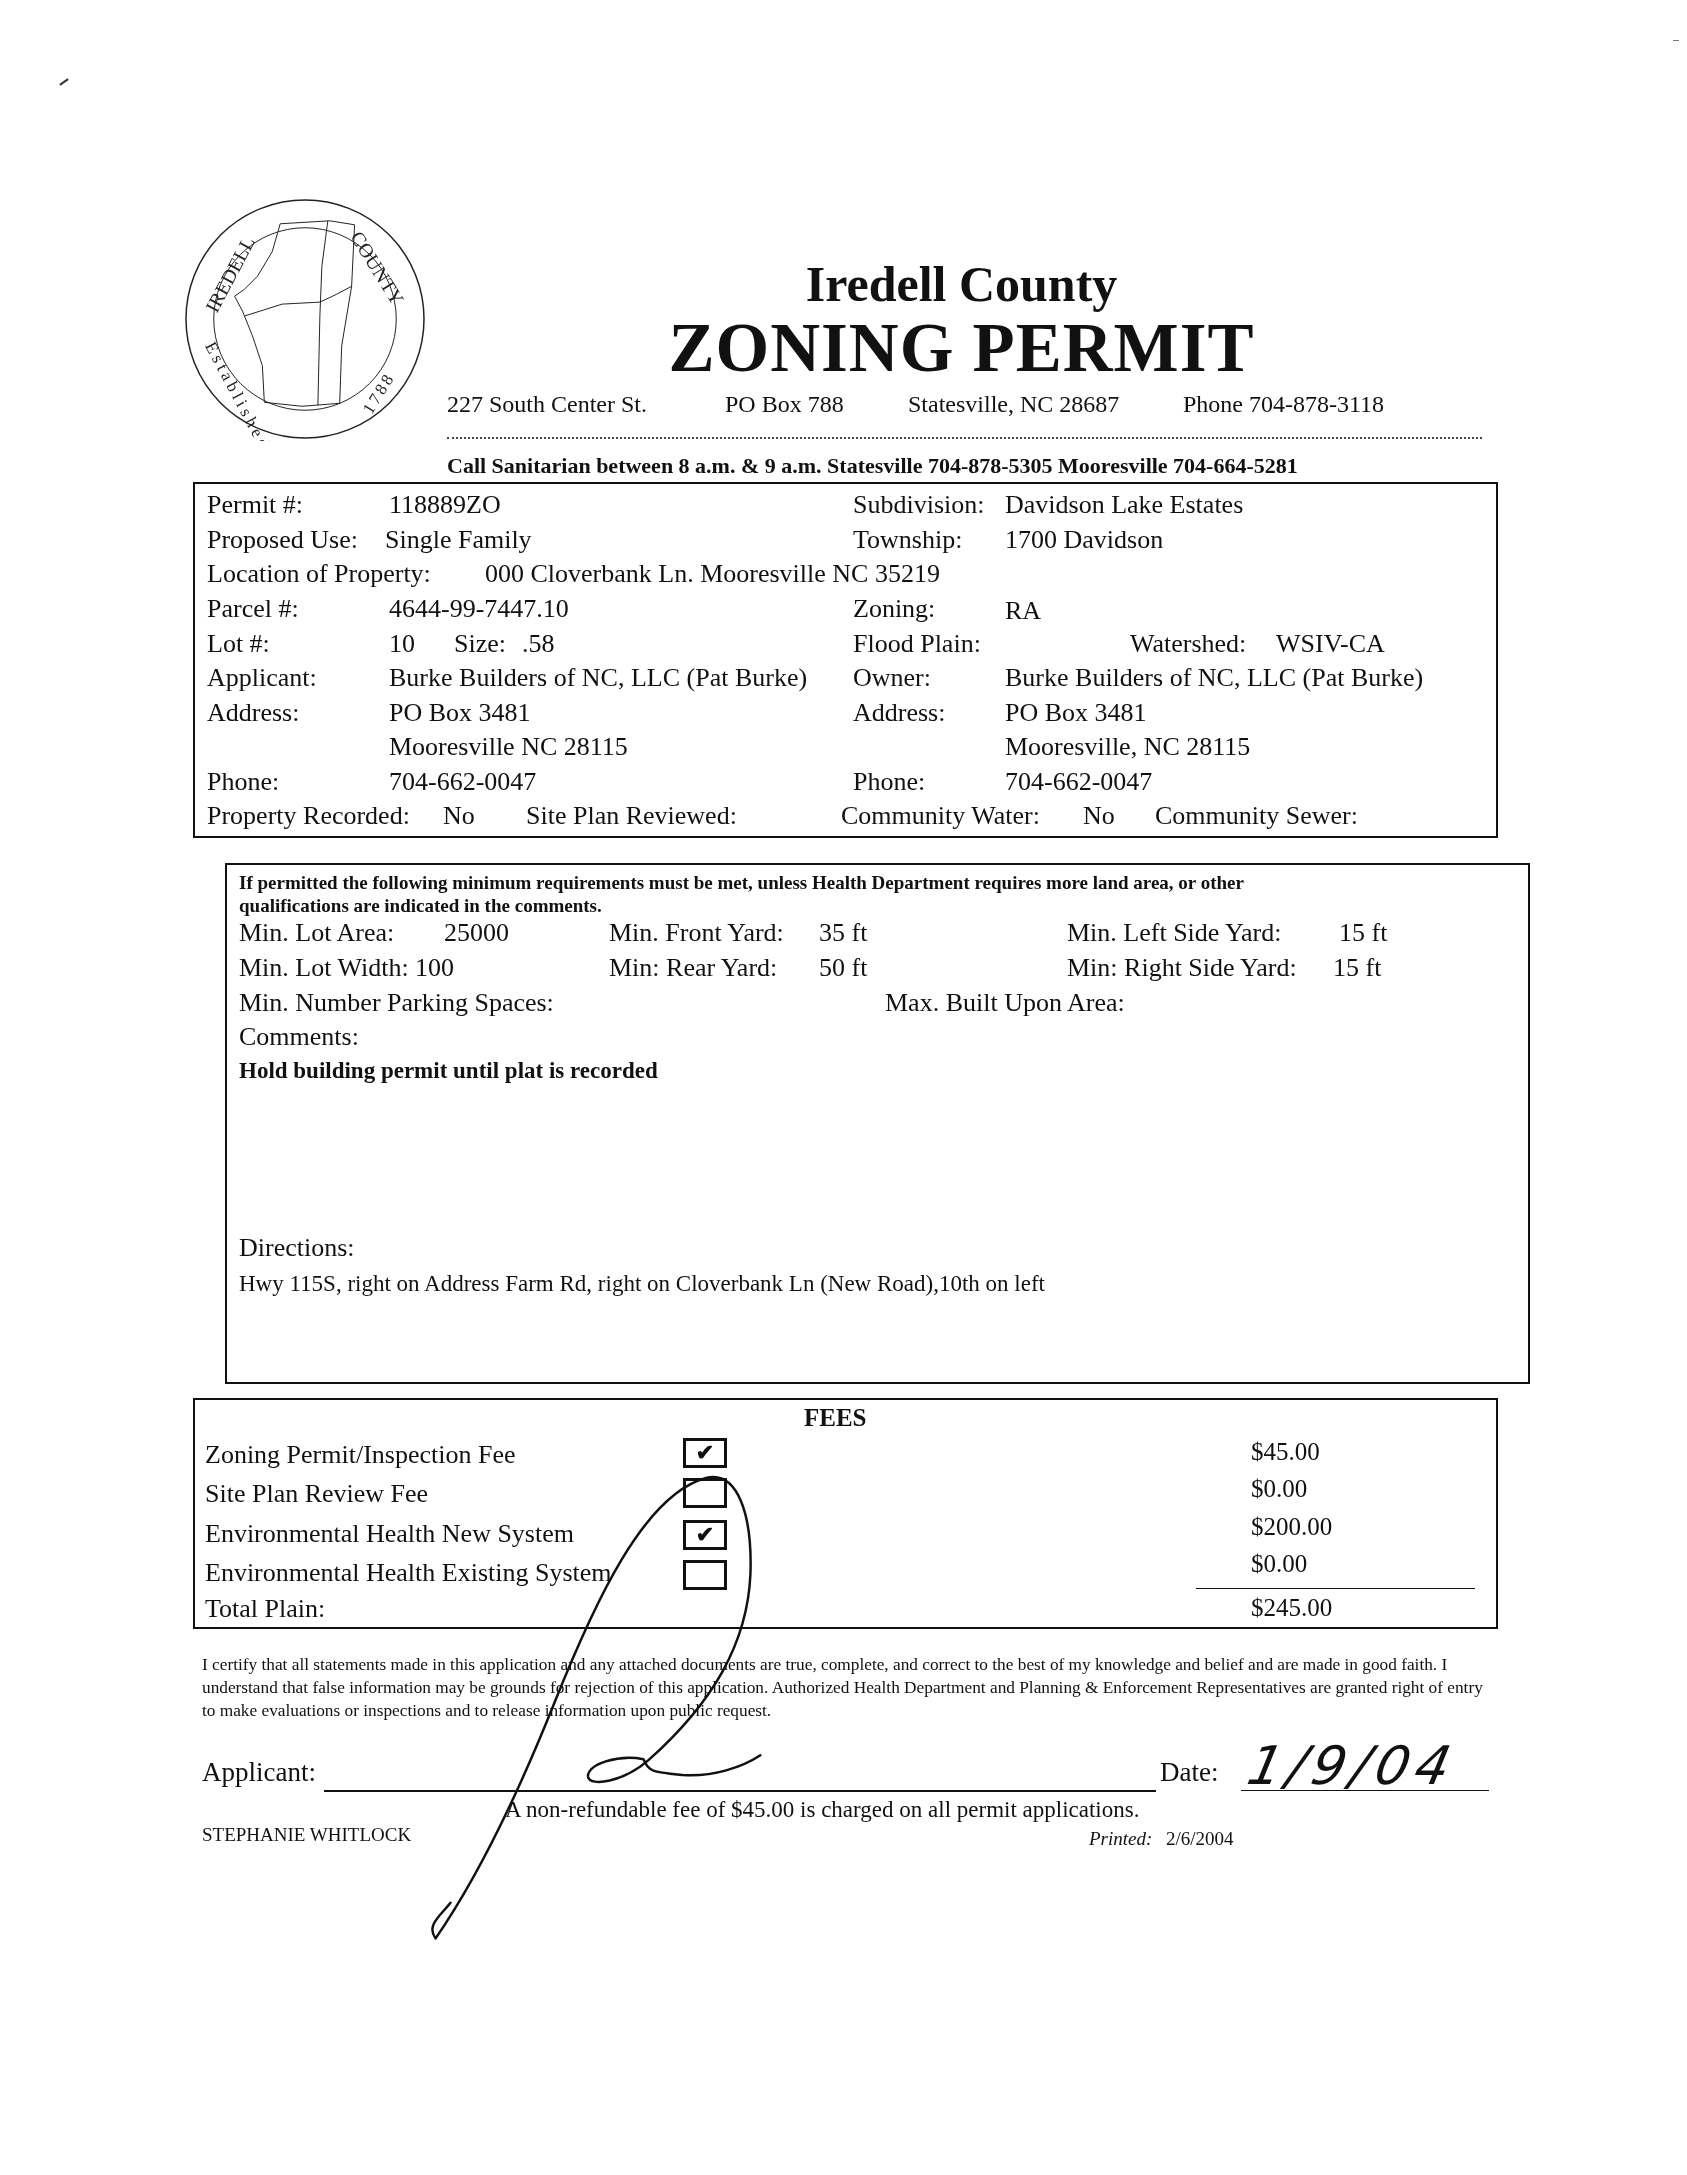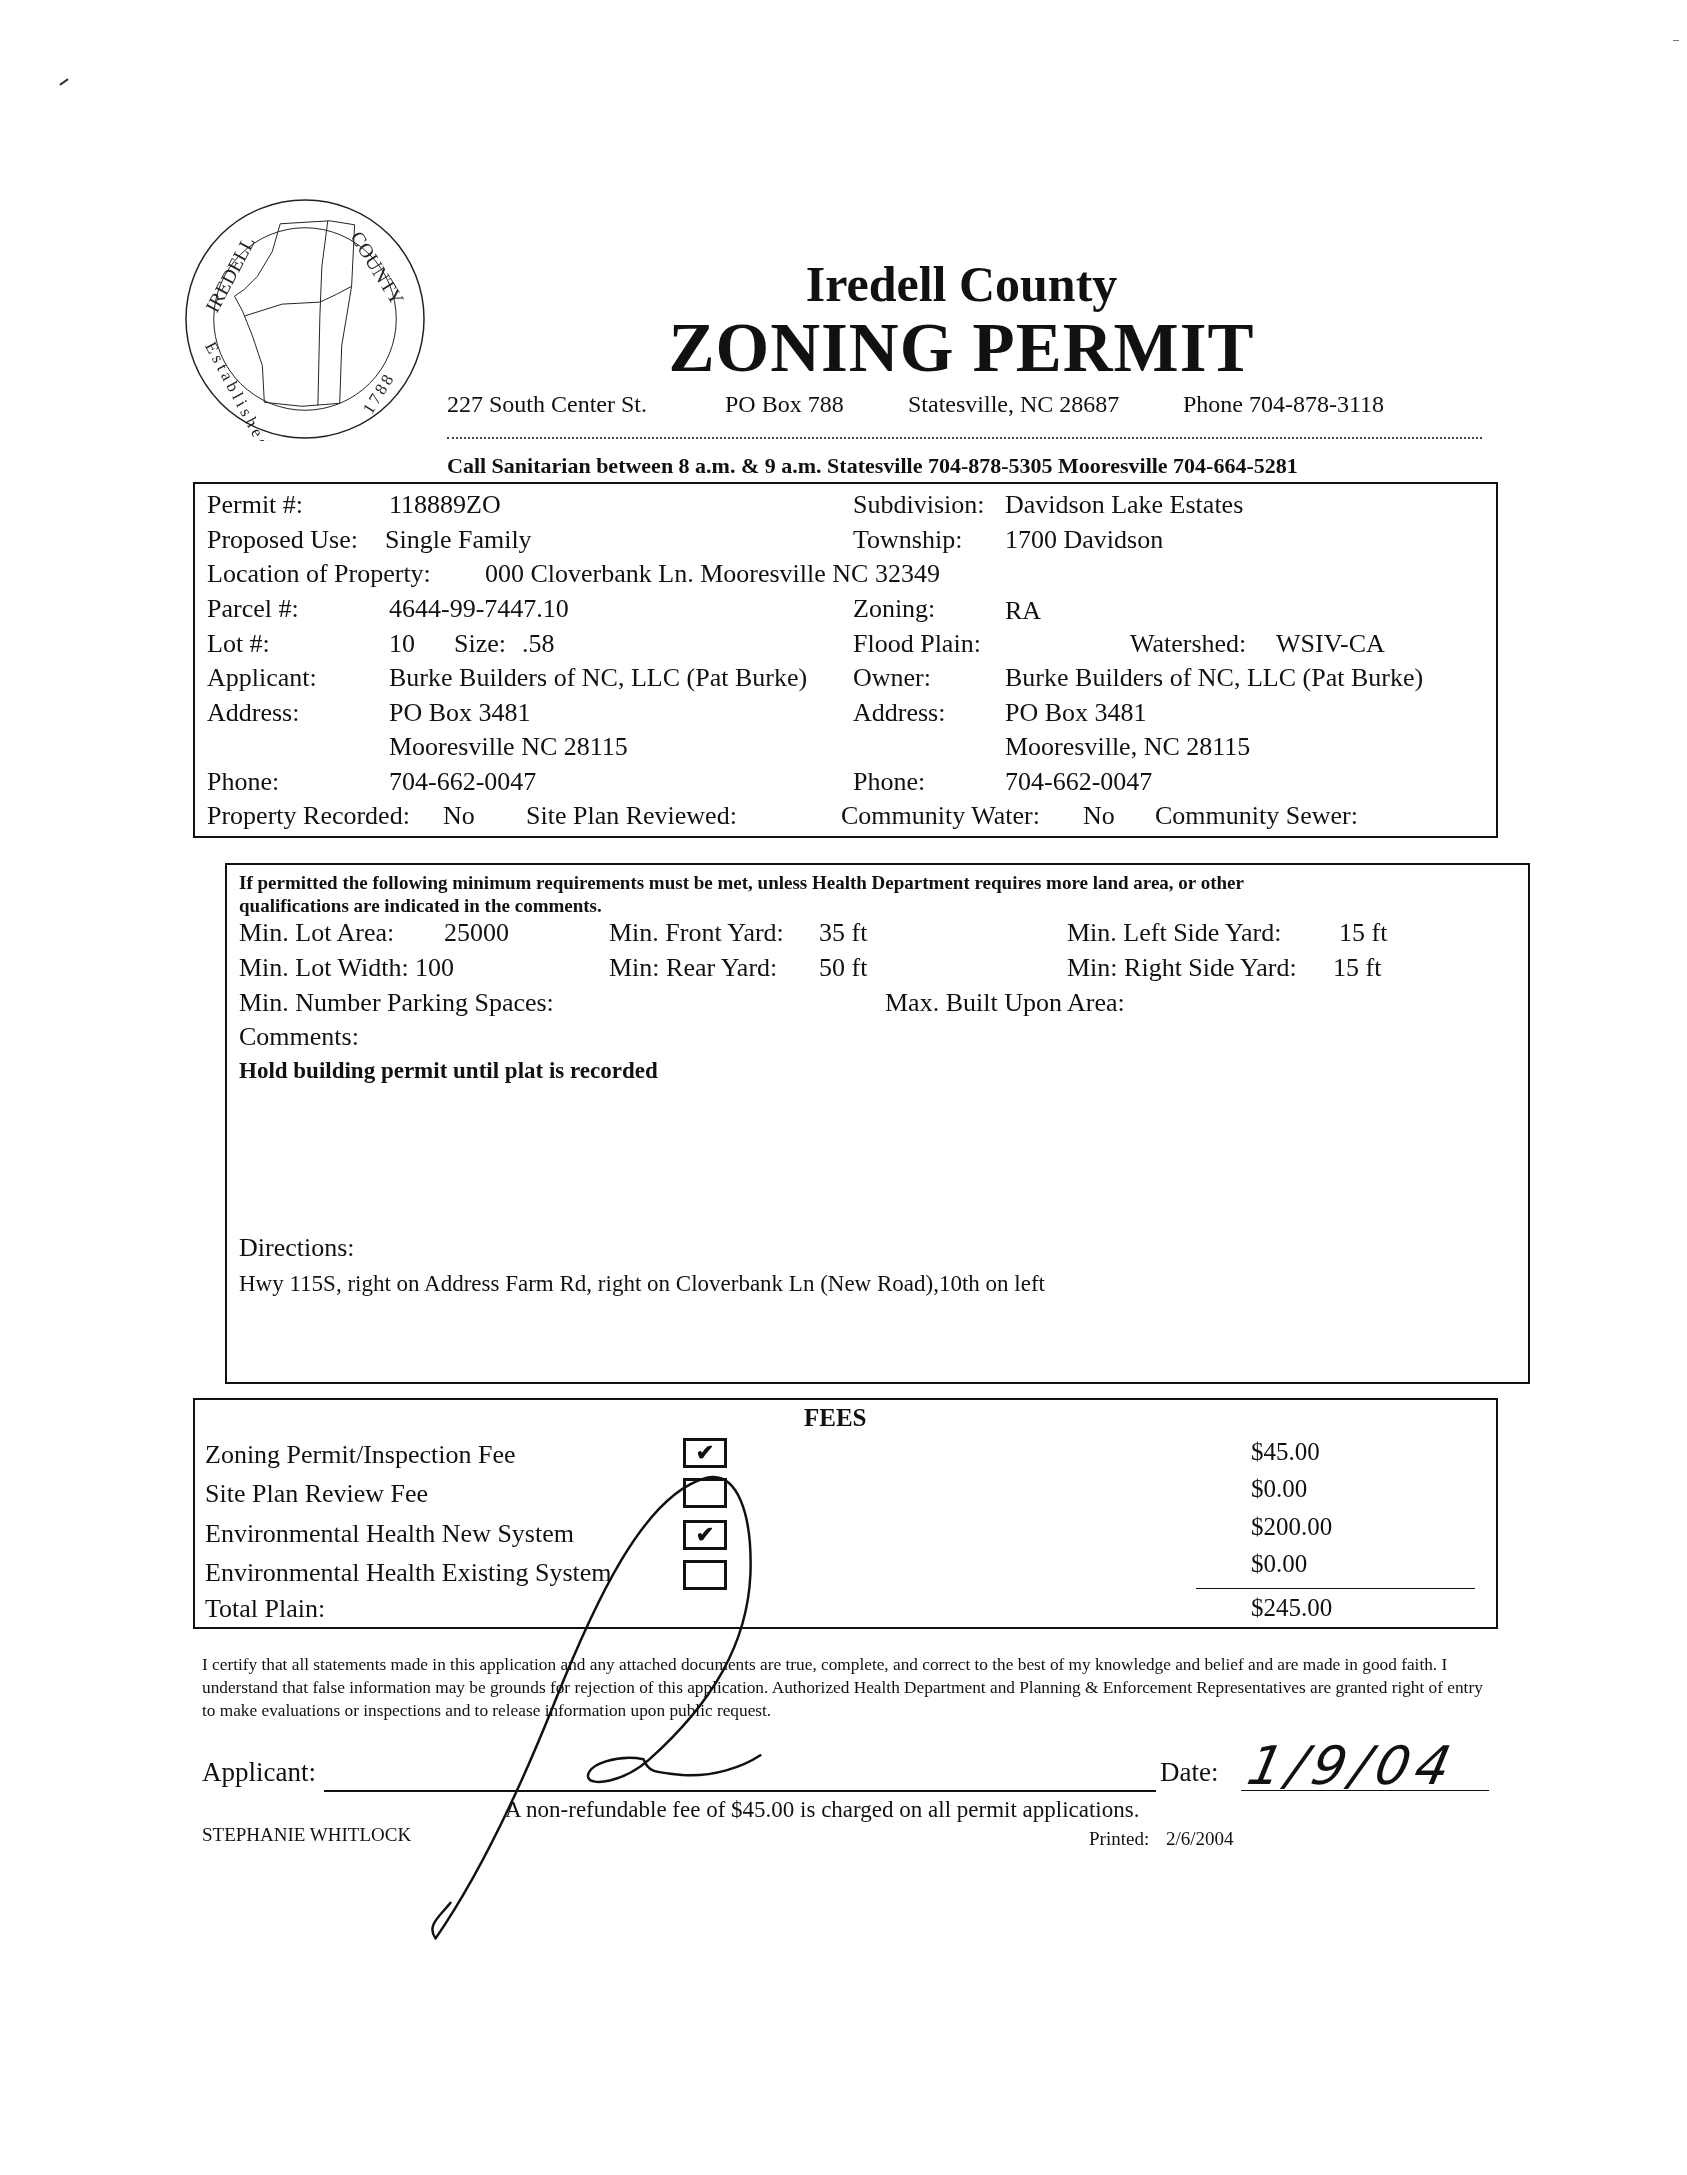--- a/index.html
+++ b/index.html
@@ -49,21 +49,21 @@
 
 <div class="box" style="left:193px; top:482px; width:1305px; height:356px;">
 
   <div class="abs f26" style="left:12px; top:6px">Permit #:</div>
   <div class="abs f26" style="left:194px; top:6px">118889ZO</div>
 
   <div class="abs f26" style="left:12px; top:41px">Proposed Use:</div>
   <div class="abs f26" style="left:190px; top:41px">Single Family</div>
 
   <div class="abs f26" style="left:12px; top:75px">Location of Property:</div>
-  <div class="abs f26" style="left:290px; top:75px">000 Cloverbank Ln. Mooresville NC 32349</div>
+  <div class="abs f26" style="left:290px; top:75px">000 Cloverbank Ln. Mooresville NC 35219</div>
 
   <div class="abs f26" style="left:12px; top:110px">Parcel #:</div>
   <div class="abs f26" style="left:194px; top:110px">4644-99-7447.10</div>
 
   <div class="abs f26" style="left:12px; top:145px">Lot #:</div>
   <div class="abs f26" style="left:194px; top:145px">10</div>
   <div class="abs f26" style="left:259px; top:145px">Size:</div>
   <div class="abs f26" style="left:327px; top:145px">.58</div>
 
   <div class="abs f26" style="left:12px; top:179px">Applicant:</div>
@@ -164,21 +164,21 @@
 <div class="abs cert" style="top:1653px;">I certify that all statements made in this application and any attached documents are true, complete, and correct to the best of my knowledge and belief and are made in good faith. I understand that false information may be grounds for rejection of this application. Authorized Health Department and Planning &amp; Enforcement Representatives are granted right of entry to make evaluations or inspections and to release information upon public request.</div>
 
 <div class="abs" style="left:202px; top:1757px; font-size:27px;">Applicant:</div>
 <div class="uline" style="left:324px; top:1790px; width:832px;"></div>
 <div class="abs" style="left:1160px; top:1757px; font-size:27px;">Date:</div>
 <div class="uline" style="left:1241px; top:1790px; width:248px; border-top-width:1.5px;"></div>
 <div class="abs" style="left:1249px; top:1735px; font-size:53px; font-style:italic; font-family:'DejaVu Sans',sans-serif; letter-spacing:6px; transform:skewX(-12deg);">1/9/04</div>
 
 <div class="abs" style="left:505px; top:1797px; font-size:23px;">A non-refundable fee of $45.00 is charged on all permit applications.</div>
 <div class="abs" style="left:202px; top:1824px; font-size:19px;">STEPHANIE WHITLOCK</div>
-<div class="abs" style="left:1089px; top:1828px; font-size:19px;">Printed:</div>
+<div class="abs" style="left:1089px; top:1828px; font-size:19px;font-style:italic;">Printed:</div>
 <div class="abs" style="left:1166px; top:1828px; font-size:19px;">2/6/2004</div>
 
 <svg class="ink abs" style="left:0; top:0;" width="1687" height="2175" viewBox="0 0 1704 2197">
   <path d="M440 1958 C 430 1945 445 1935 455 1922 M 440 1958 C 480 1900 520 1820 560 1720 C 600 1620 650 1510 713 1493 C 745 1485 760 1530 758 1590 C 755 1660 720 1720 655 1778 C 630 1800 596 1805 594 1795 C 592 1782 625 1772 650 1777 C 655 1790 660 1790 690 1793 C 720 1795 750 1785 768 1773" stroke-width="2.5"></path>
 </svg>
 
 <div class="abs" style="left:59px; top:81px; width:10px; height:2px; background:#333; transform:rotate(-35deg);"></div>
 <div class="abs" style="left:1673px; top:40px; width:6px; height:1px; background:#777;"></div>
 
 

